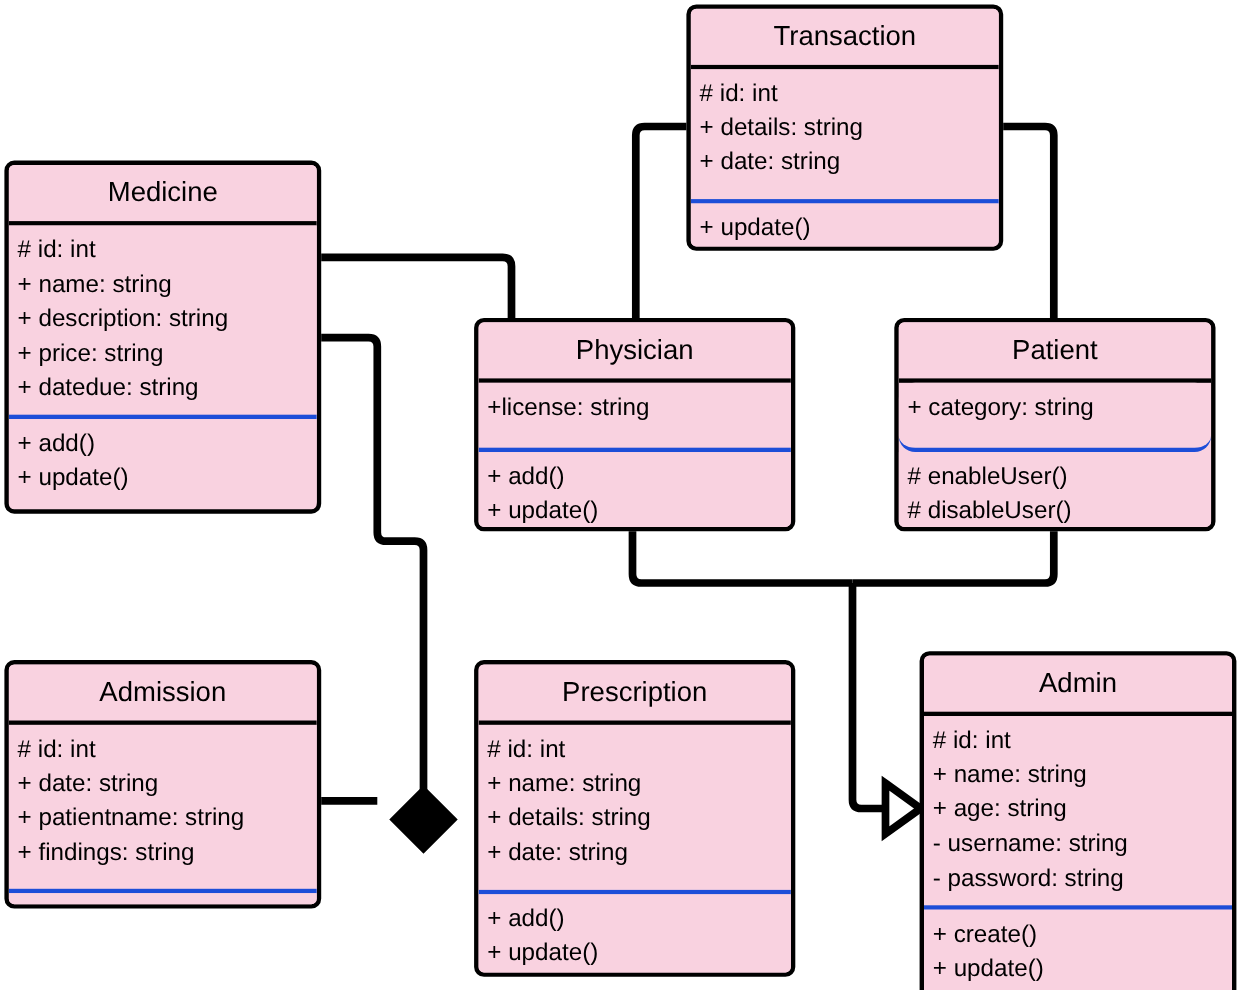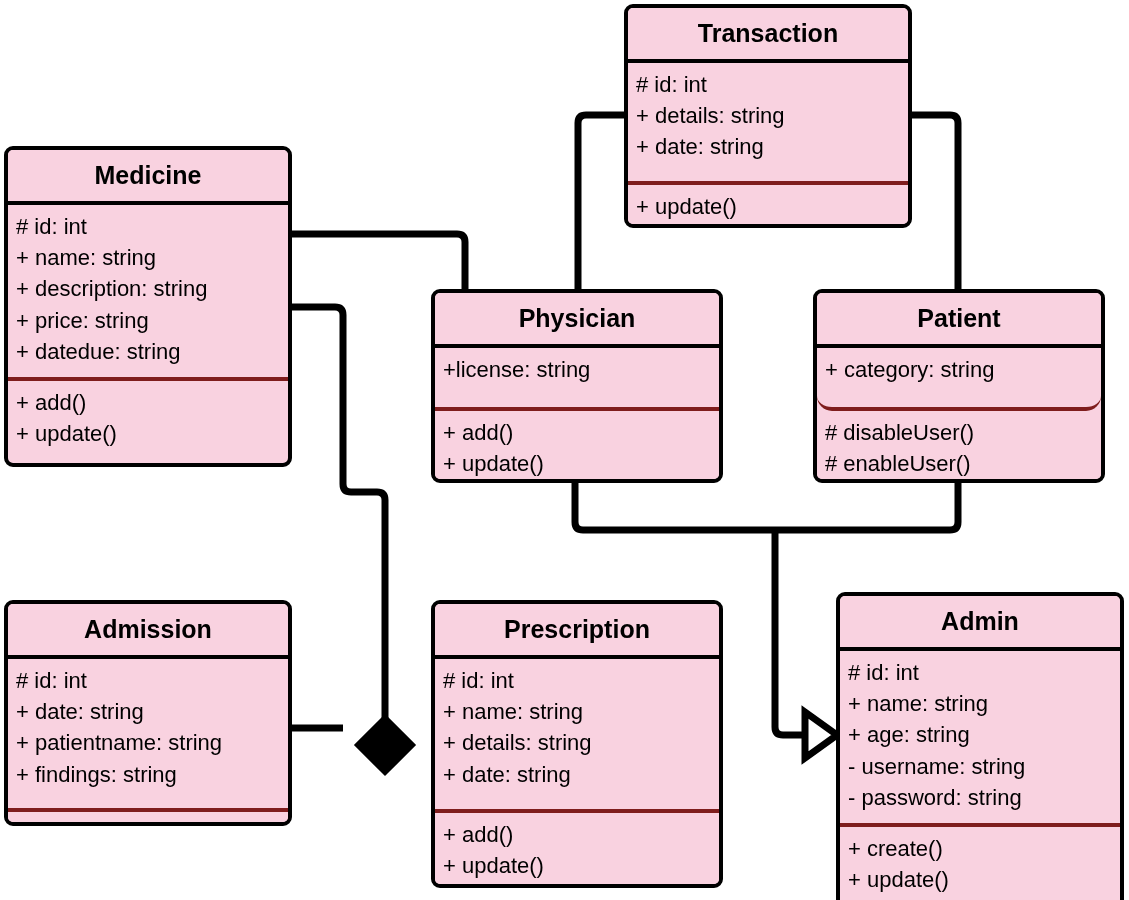--- a/index.html
+++ b/index.html
@@ -29,35 +29,35 @@
     position: absolute;
     box-sizing: border-box;
     background: #f9d2e0;
     border: 4px solid #000000;
     border-radius: 9px;
     z-index: 5;
     overflow: hidden;
   }
   .class-title {
     text-align: center;
-    font-weight: bold;
+    font-weight: normal;
     font-size: 25px;
     color: #000000;
     line-height: 1.0;
     padding: 13px 6px 13px 6px;
     border-bottom: 4px solid #000000;
     background: #f9d2e0;
     white-space: nowrap;
   }
   .compartment {
     padding: 6px 8px 8px 8px;
     background: #f9d2e0;
   }
   .compartment.attrs {
-    border-bottom: 4px solid #7f1d1d;
+    border-bottom: 4px solid #1d4ed8;
   }
   .member {
     font-size: 22px;
     color: #000000;
     line-height: 1.42;
     white-space: nowrap;
   }
 </style>
 </head>
 <body>
@@ -124,22 +124,22 @@
       <div class="member">+ update()</div>
     </div>
   </div>
 
   <div class="uml-class" id="cls-patient" style="left:813px; top:289px; width:292px; height:194px;">
     <div class="class-title">Patient</div>
     <div class="compartment attrs" style="height:45px;border-radius:15px;">
       <div class="member">+ category: string</div>
     </div>
     <div class="compartment methods">
+      <div class="member"># enableUser()</div>
       <div class="member"># disableUser()</div>
-      <div class="member"># enableUser()</div>
     </div>
   </div>
 
   <div class="uml-class" id="cls-admission" style="left:4px; top:600px; width:288px; height:226px;">
     <div class="class-title">Admission</div>
     <div class="compartment attrs" style="height:135px;">
       <div class="member"># id: int</div>
       <div class="member">+ date: string</div>
       <div class="member">+ patientname: string</div>
       <div class="member">+ findings: string</div>

